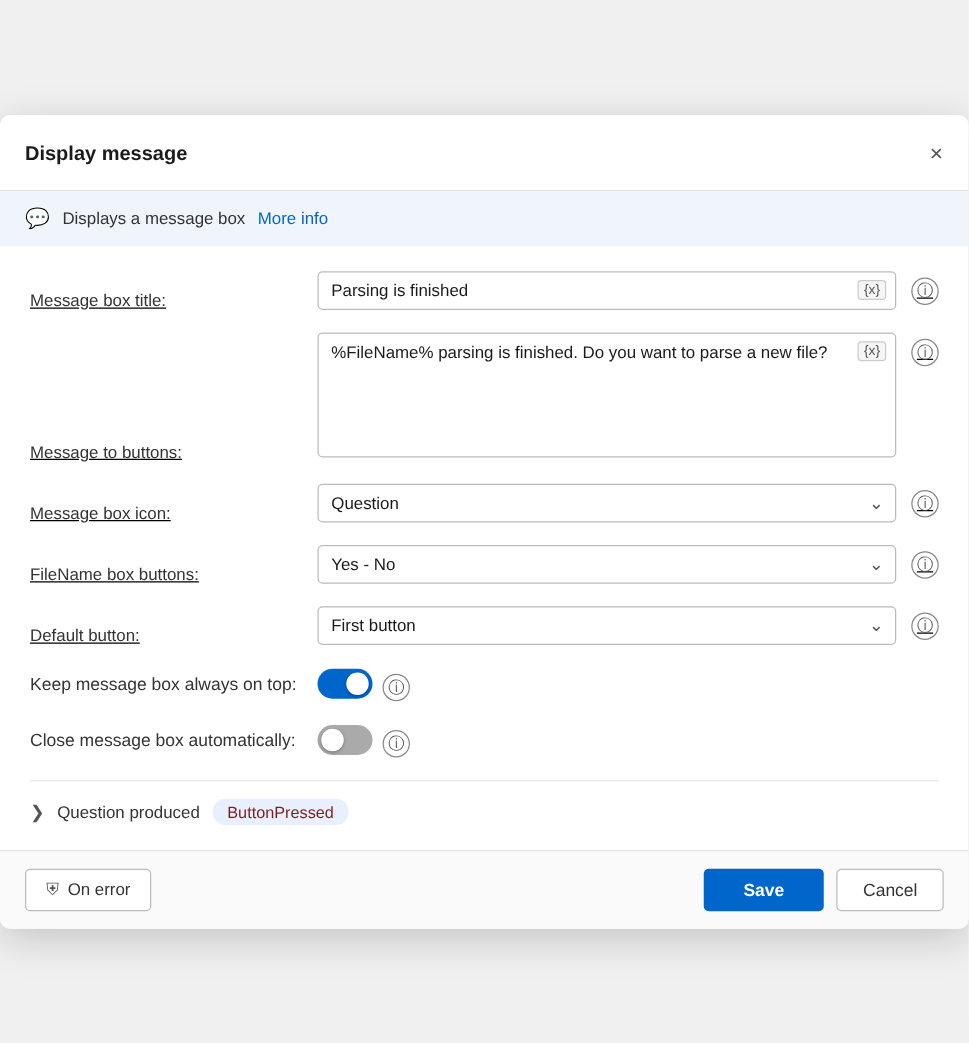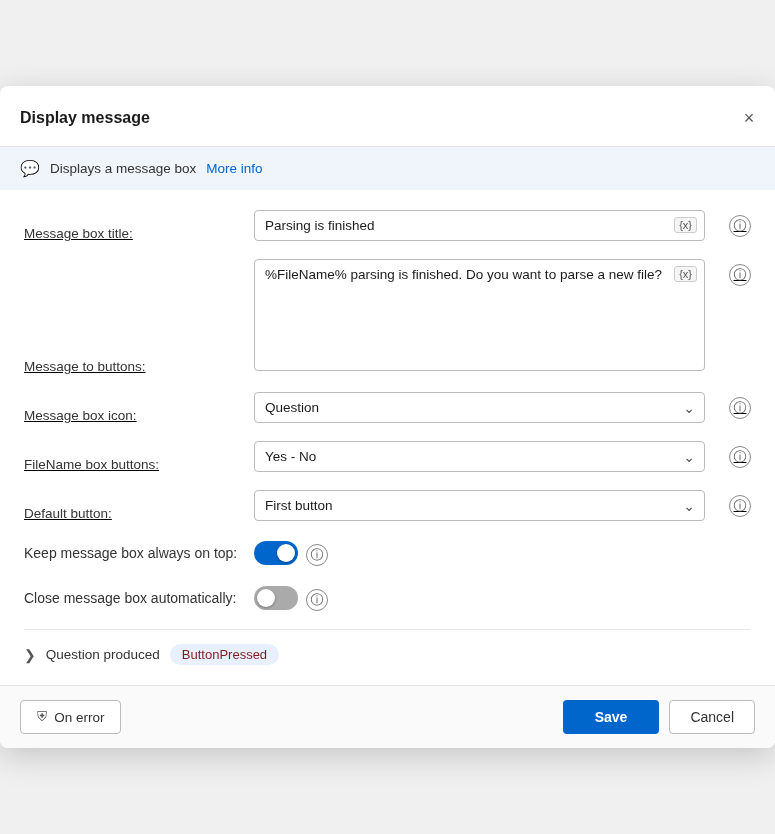--- a/index.html
+++ b/index.html
@@ -72,21 +72,21 @@
       width: 230px;
       min-width: 230px;
       padding-top: 7px;
       color: #333;
       font-size: 13.5px;
     }
     .form-control-wrap {
       flex: 1;
       display: flex;
       align-items: flex-start;
-      gap: 24px;
+      gap: 12px;
     }
     .input-with-badge {
       flex: 1;
       position: relative;
     }
     .text-input {
       width: 100%;
       border: 1px solid #bbb;
       border-radius: 4px;
       padding: 7px 38px 7px 10px;
@@ -96,21 +96,21 @@
     }
     .textarea-input {
       width: 100%;
       border: 1px solid #bbb;
       border-radius: 4px;
       padding: 7px 18px 7px 10px;
       font-size: 13.5px;
       color: #1a1a1a;
       outline: none;
       resize: none;
-      height: 112px;
+      height: 100px;
       font-family: inherit;
     }
     .badge-x {
       position: absolute;
       right: 8px;
       top: 7px;
       font-size: 11px;
       color: #555;
       background: #f5f5f5;
       border: 1px solid #ccc;

